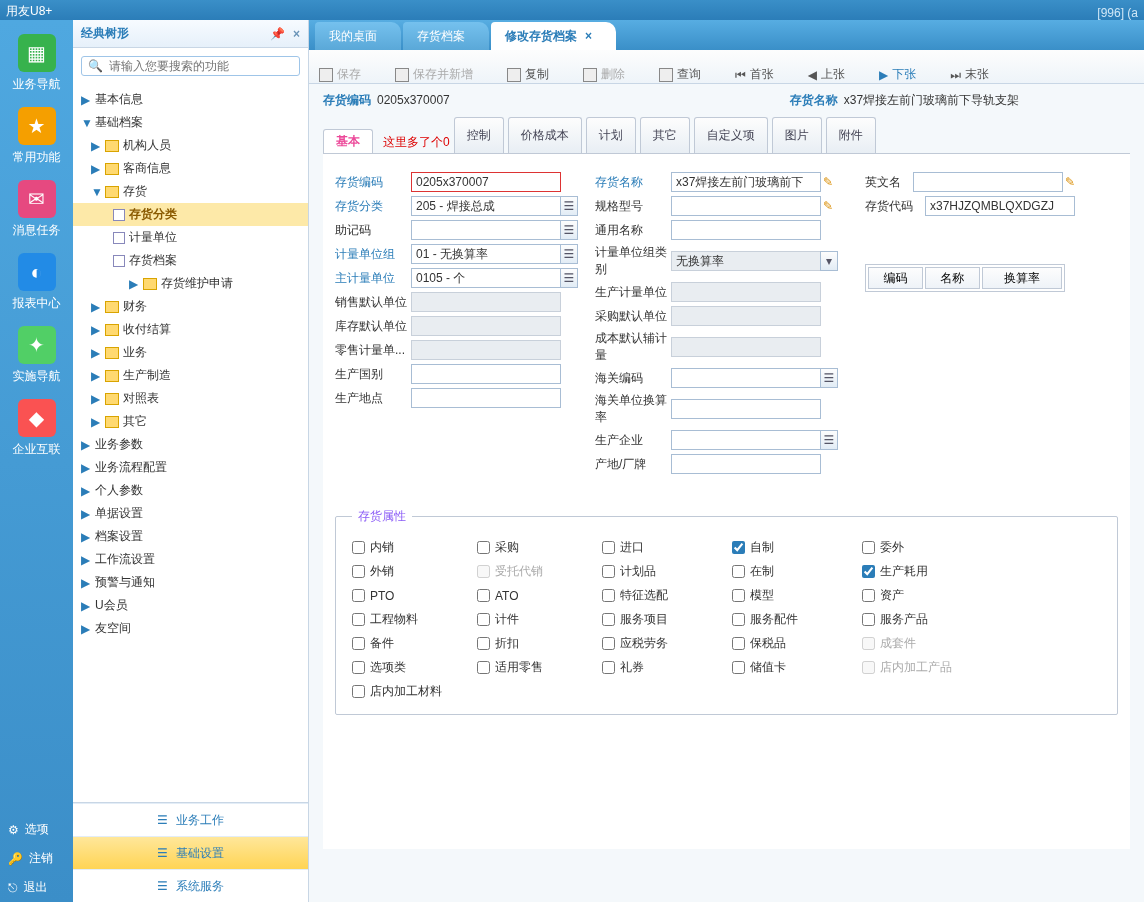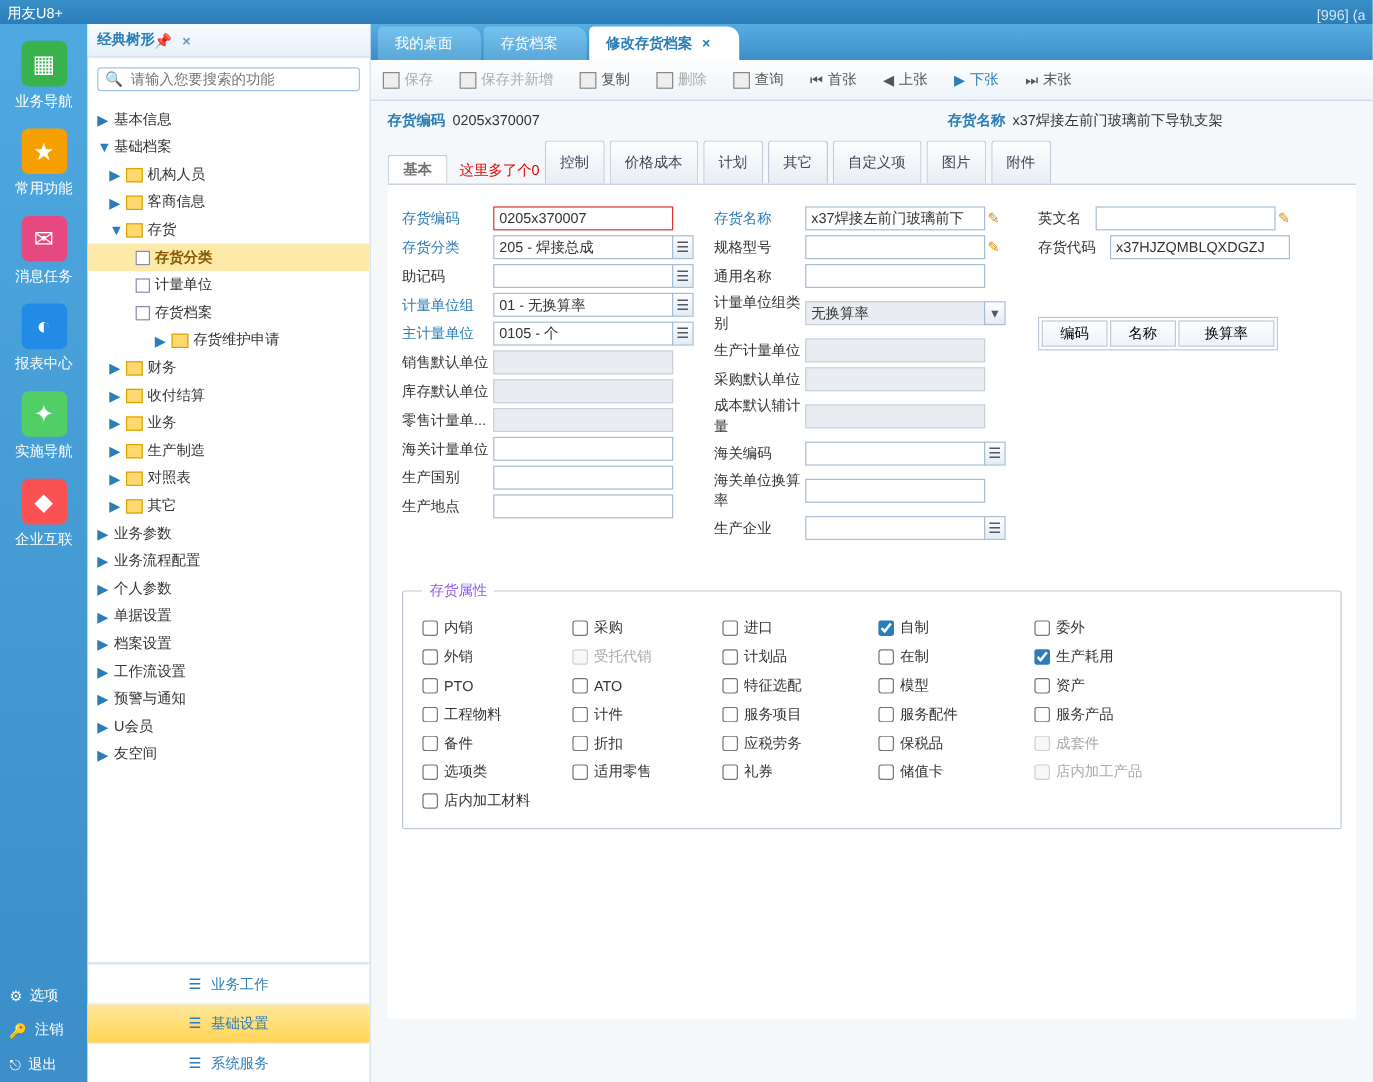--- a/index.html
+++ b/index.html
@@ -7,21 +7,21 @@
 .titlebar{height:20px;background:linear-gradient(#3a8fc8,#2b7db8);color:#fff;display:flex;align-items:flex-end;padding:0 6px;justify-content:space-between}
 .titlebar .tright{color:#cfe7f7}
 .main{display:flex;height:882px}
 .navcol{width:73px;background:linear-gradient(#4fa8e0,#3b8ec8);display:flex;flex-direction:column;align-items:center;color:#fff}
 .navcol .nitem{margin-top:14px;text-align:center;cursor:pointer}
 .navcol .nitem .nicon{width:38px;height:38px;margin:0 auto 4px;border-radius:6px;display:flex;align-items:center;justify-content:center;font-size:20px}
 .navcol .spacer{flex:1}
 .navcol .bot{width:100%;padding:6px 8px;display:flex;align-items:center;gap:6px;cursor:pointer}
 .i1{background:#37b24d}.i2{background:#f59f00}.i3{background:#e64980}.i4{background:#228be6}.i5{background:#51cf66}.i6{background:#fa5252}
 .sidebar{width:236px;background:#fff;border-right:1px solid #c8d6e5;display:flex;flex-direction:column}
-.sbhdr{height:28px;background:linear-gradient(#f7fbff,#e6f0fa);border-bottom:1px solid #c8d6e5;display:flex;align-items:center;padding:0 8px;color:#2b7db8;font-weight:bold;}
+.sbhdr{height:28px;background:linear-gradient(#f7fbff,#e6f0fa);border-bottom:1px solid #c8d6e5;display:flex;align-items:center;padding:0 8px;color:#2b7db8;font-weight:bold;justify-content:space-between}
 .sbhdr .hicons{color:#6a94b8;display:flex;gap:8px}
 .searchbox{margin:8px;border:1px solid #9fc5e8;border-radius:3px;display:flex;align-items:center;padding:2px 6px;gap:6px}
 .searchbox input{border:none;outline:none;flex:1;color:#888}
 .searchbox .mag{color:#6a94b8}
 .tree{flex:1;overflow:auto;padding:4px 0}
 .tree .ti{display:flex;align-items:center;height:23px;padding-left:8px;color:#333;cursor:pointer;gap:4px}
 .tree .ti .arr{color:#2b7db8;width:10px;display:inline-block}
 .tree .lvl1{padding-left:18px}
 .tree .lvl2{padding-left:40px}
 .tree .lvl3{padding-left:56px}
@@ -30,30 +30,30 @@
 .tree .ficon{width:14px;height:12px;background:#ffd970;border:1px solid #d9a400;display:inline-block}
 .tree .dicon{width:12px;height:12px;background:#fff;border:1px solid #88b;display:inline-block}
 .sbbot{border-top:1px solid #c8d6e5}
 .sbbot .btab{height:33px;display:flex;align-items:center;justify-content:center;gap:8px;border-top:1px solid #e3edf7;cursor:pointer;color:#2b7db8}
 .sbbot .btab.active{background:linear-gradient(#ffe79a,#ffd454)}
 .content{flex:1;background:#f4f8fb;display:flex;flex-direction:column}
 .tabs{height:30px;background:linear-gradient(#57ade2,#3a8fc8);display:flex;align-items:flex-end;padding-left:6px}
 .tabs .tab{height:28px;padding:0 24px 0 14px;margin-right:2px;border-radius:4px 10px 0 0;display:flex;align-items:center;color:#fff;cursor:pointer;position:relative;font-size:12px}
 .tabs .tab.inactive{background:linear-gradient(#75c1ee,#5aa8d8)}
 .tabs .tab.active{background:#fff;color:#2b7db8;font-weight:bold}
-.toolbar{height:34px;background:linear-gradient(#fdfdfd,#eef4f9);border-bottom:1px solid #c8d6e5;display:flex;align-items:center;padding:0 10px;gap:22px;color:#555}
+.toolbar{height:34px;background:linear-gradient(#fdfdfd,#eef4f9);border-bottom:1px solid #c8d6e5;display:flex;align-items:flex-end;padding:0 10px;gap:34px;color:#555}
 .toolbar .tbtn{display:flex;align-items:center;gap:4px;cursor:pointer}
 .toolbar .tbtn.dis{color:#aaa}
 .toolbar .tico{width:14px;height:14px;display:inline-block;border:1px solid #888;background:#eee}
 .infobar{padding:8px 14px;display:flex;gap:340px;color:#2b7db8}
 .infobar .ilbl{color:#2b7db8;font-weight:bold;margin-right:6px}
 .infobar .ival{color:#333}
 .subtabs{display:flex;margin:0 14px;gap:4px;align-items:flex-end}
 .subtabs .stab{height:36px;min-width:50px;padding:0 12px;border:1px solid #c0c9d6;border-bottom:none;border-radius:3px 3px 0 0;background:linear-gradient(#fdfdfd,#e8eef4);display:flex;align-items:center;justify-content:center;color:#445;cursor:pointer}
-.subtabs .stab.active{background:#fff;color:#737373;font-weight:bold;height:24px}
+.subtabs .stab.active{background:#fff;color:#ec4899;font-weight:bold;height:24px}
 .annot{color:#d00;margin-left:6px;position:relative;top:-2px}
 .form{border-top:1px solid #c0c9d6;margin:0 14px;background:#fff;padding:18px 12px 10px;height:696px}
 .cell{display:flex;align-items:center;margin-bottom:4px}
 .c1{width:260px}.c2{width:270px}.c3{width:210px}
 .flbl{width:72px;text-align:left;color:#333;margin-right:4px}
 .flbl.blue{color:#2b7db8}
 .finp{border:1px solid #a8bdd4;height:20px;padding:1px 4px;background:#fff;color:#333}
 .finp.w150{width:150px}
 .finp.hl{border:1px solid #d33}
 .finp.dis{background:#e9edf1;border-color:#c8d0da}
@@ -348,24 +348,20 @@
             </div>
             <div class="cell c1">
               <span class="flbl">库存默认单位</span>
               <input class="finp w150 dis" disabled="" style="">
             </div>
             <div class="cell c1">
               <span class="flbl">零售计量单...</span>
               <input class="finp w150 dis" disabled="" style="">
             </div>
             <div class="cell c1">
-              <span class="flbl">海关计量单位</span>
-              <input class="finp w150" style="">
-            </div>
-            <div class="cell c1">
               <span class="flbl">生产国别</span>
               <input class="finp w150" style="">
             </div>
             <div class="cell c1">
               <span class="flbl">生产地点</span>
               <input class="finp w150" style="">
             </div>
           </div>
         <div id="colM">
             <div class="cell c2">
@@ -405,20 +401,24 @@
               <span class="ficbtn">☰</span>
             </div>
             <div class="cell c2">
               <span class="flbl">海关单位换算率</span>
               <input class="finp w150" style="">
             </div>
             <div class="cell c2">
               <span class="flbl">生产企业</span>
               <input class="finp w150" style="">
               <span class="ficbtn">☰</span>
+            </div>
+            <div class="cell c2">
+              <span class="flbl">产地/厂牌</span>
+              <input class="finp w150" style="">
             </div>
           </div>
         <div id="colR" style="flex:1">
           <div id="colRfields">
               <div class="cell c3">
                 <span class="flbl">英文名</span>
                 <input class="finp w150" style="">
                 <span class="pencil">✎</span>
               </div>
               <div class="cell c3">

